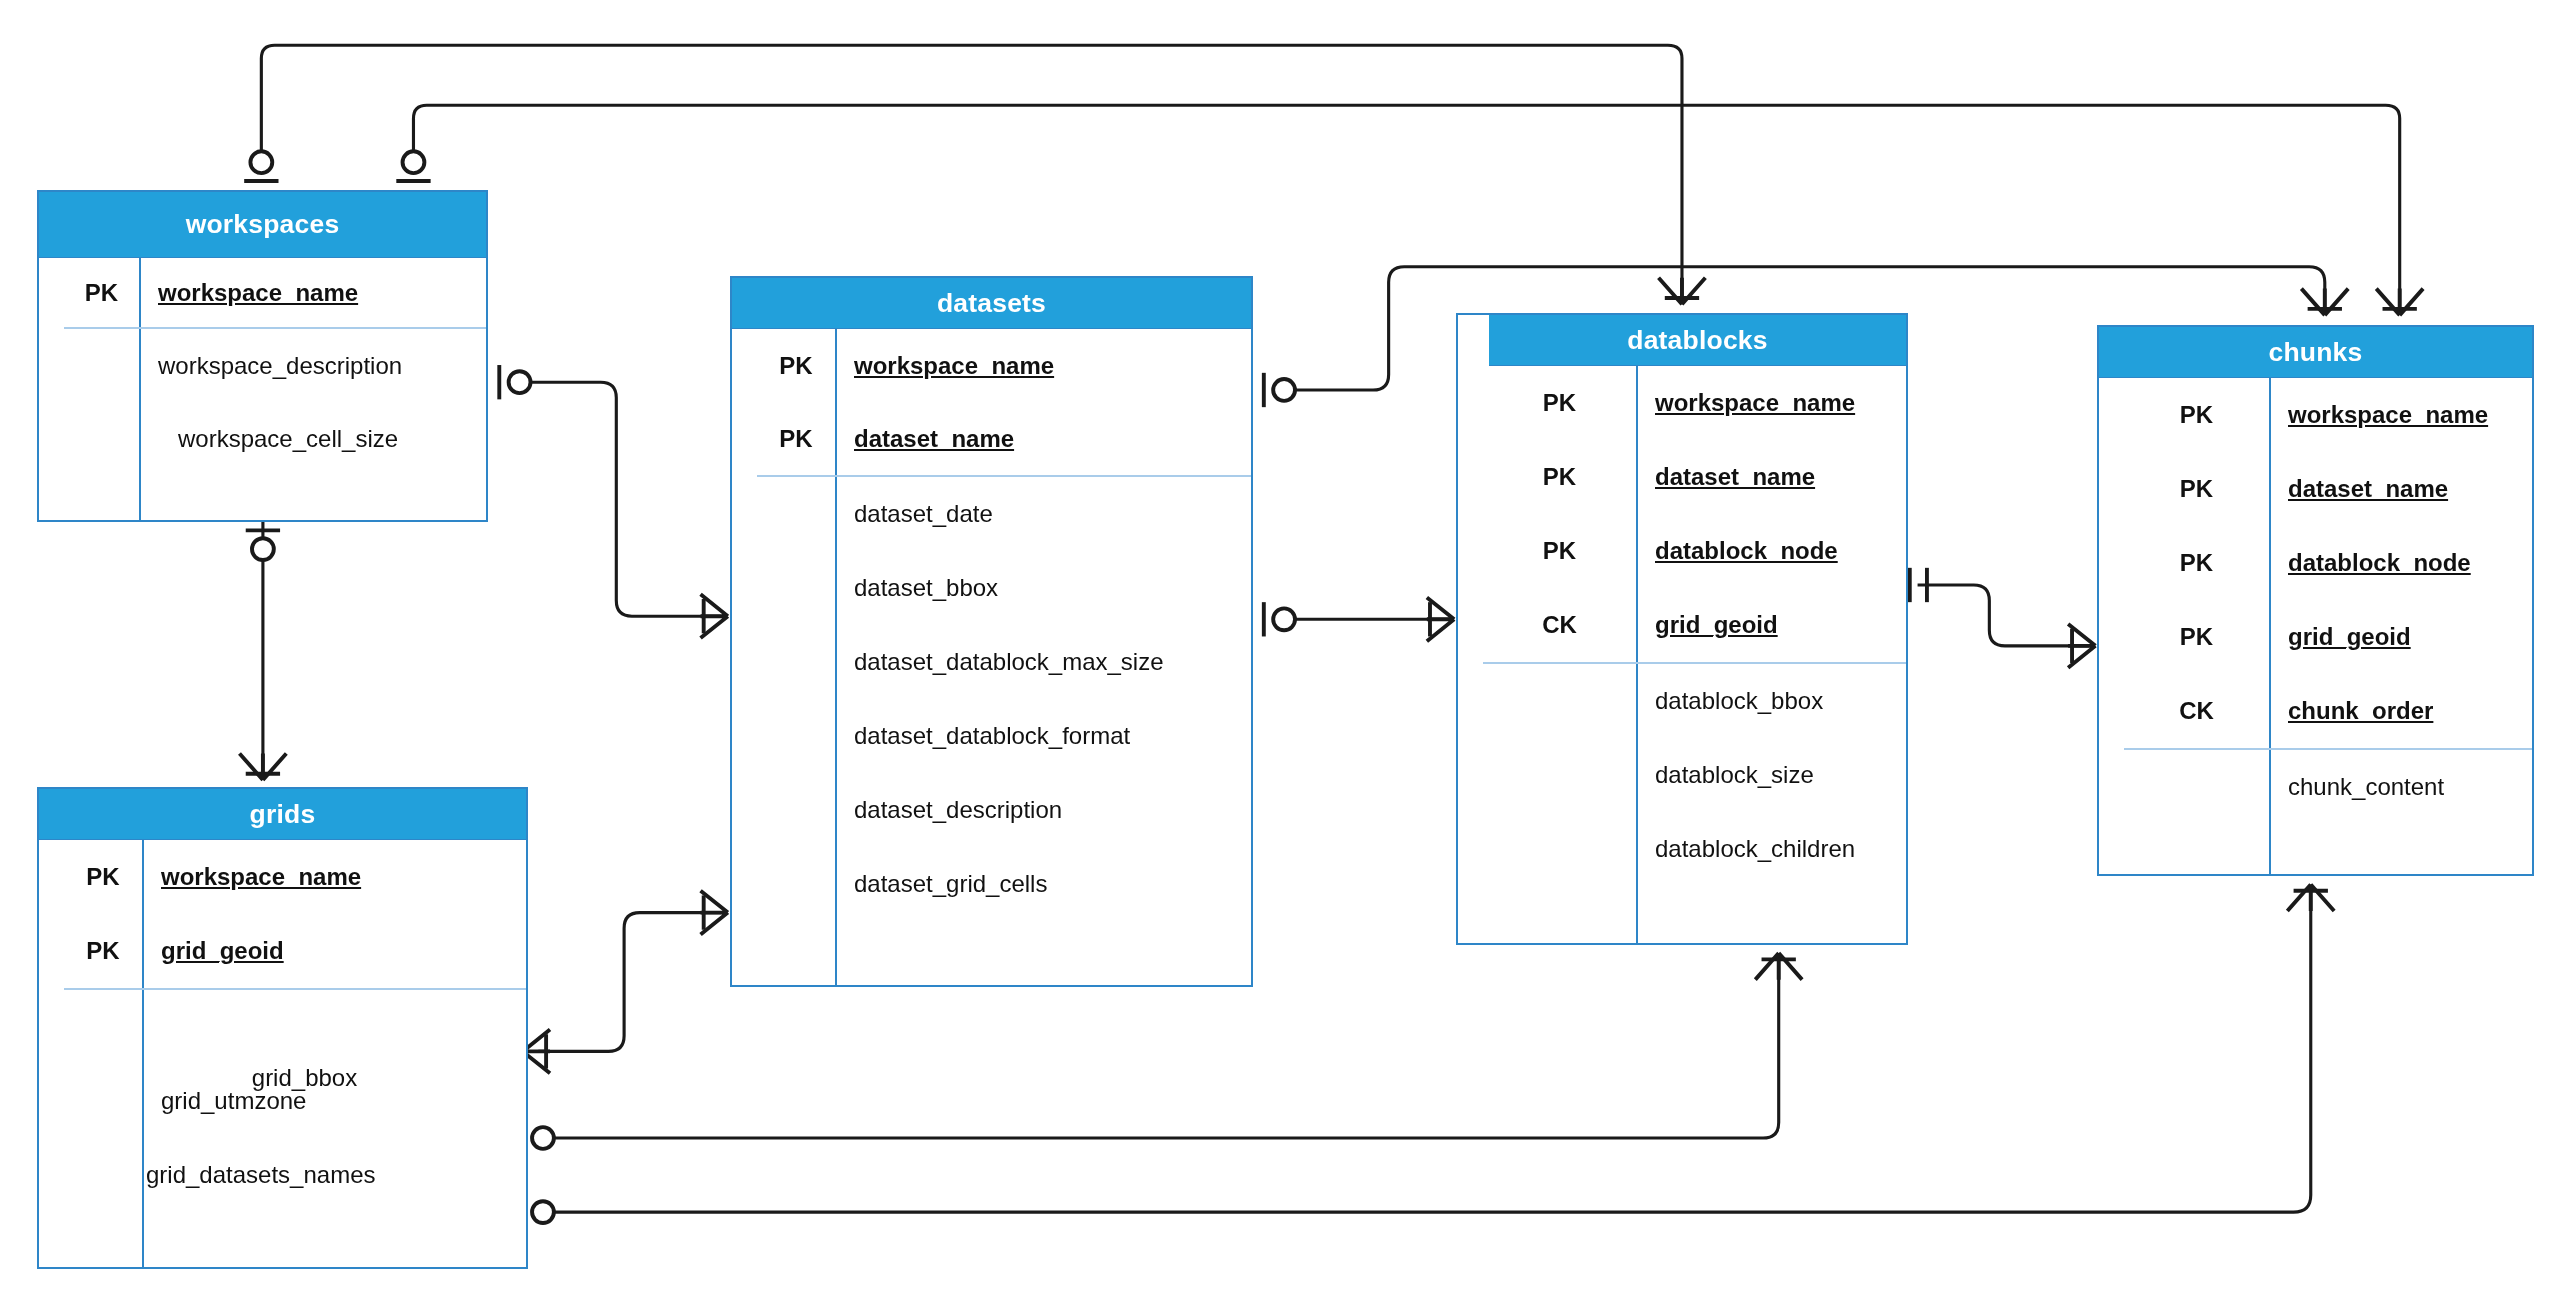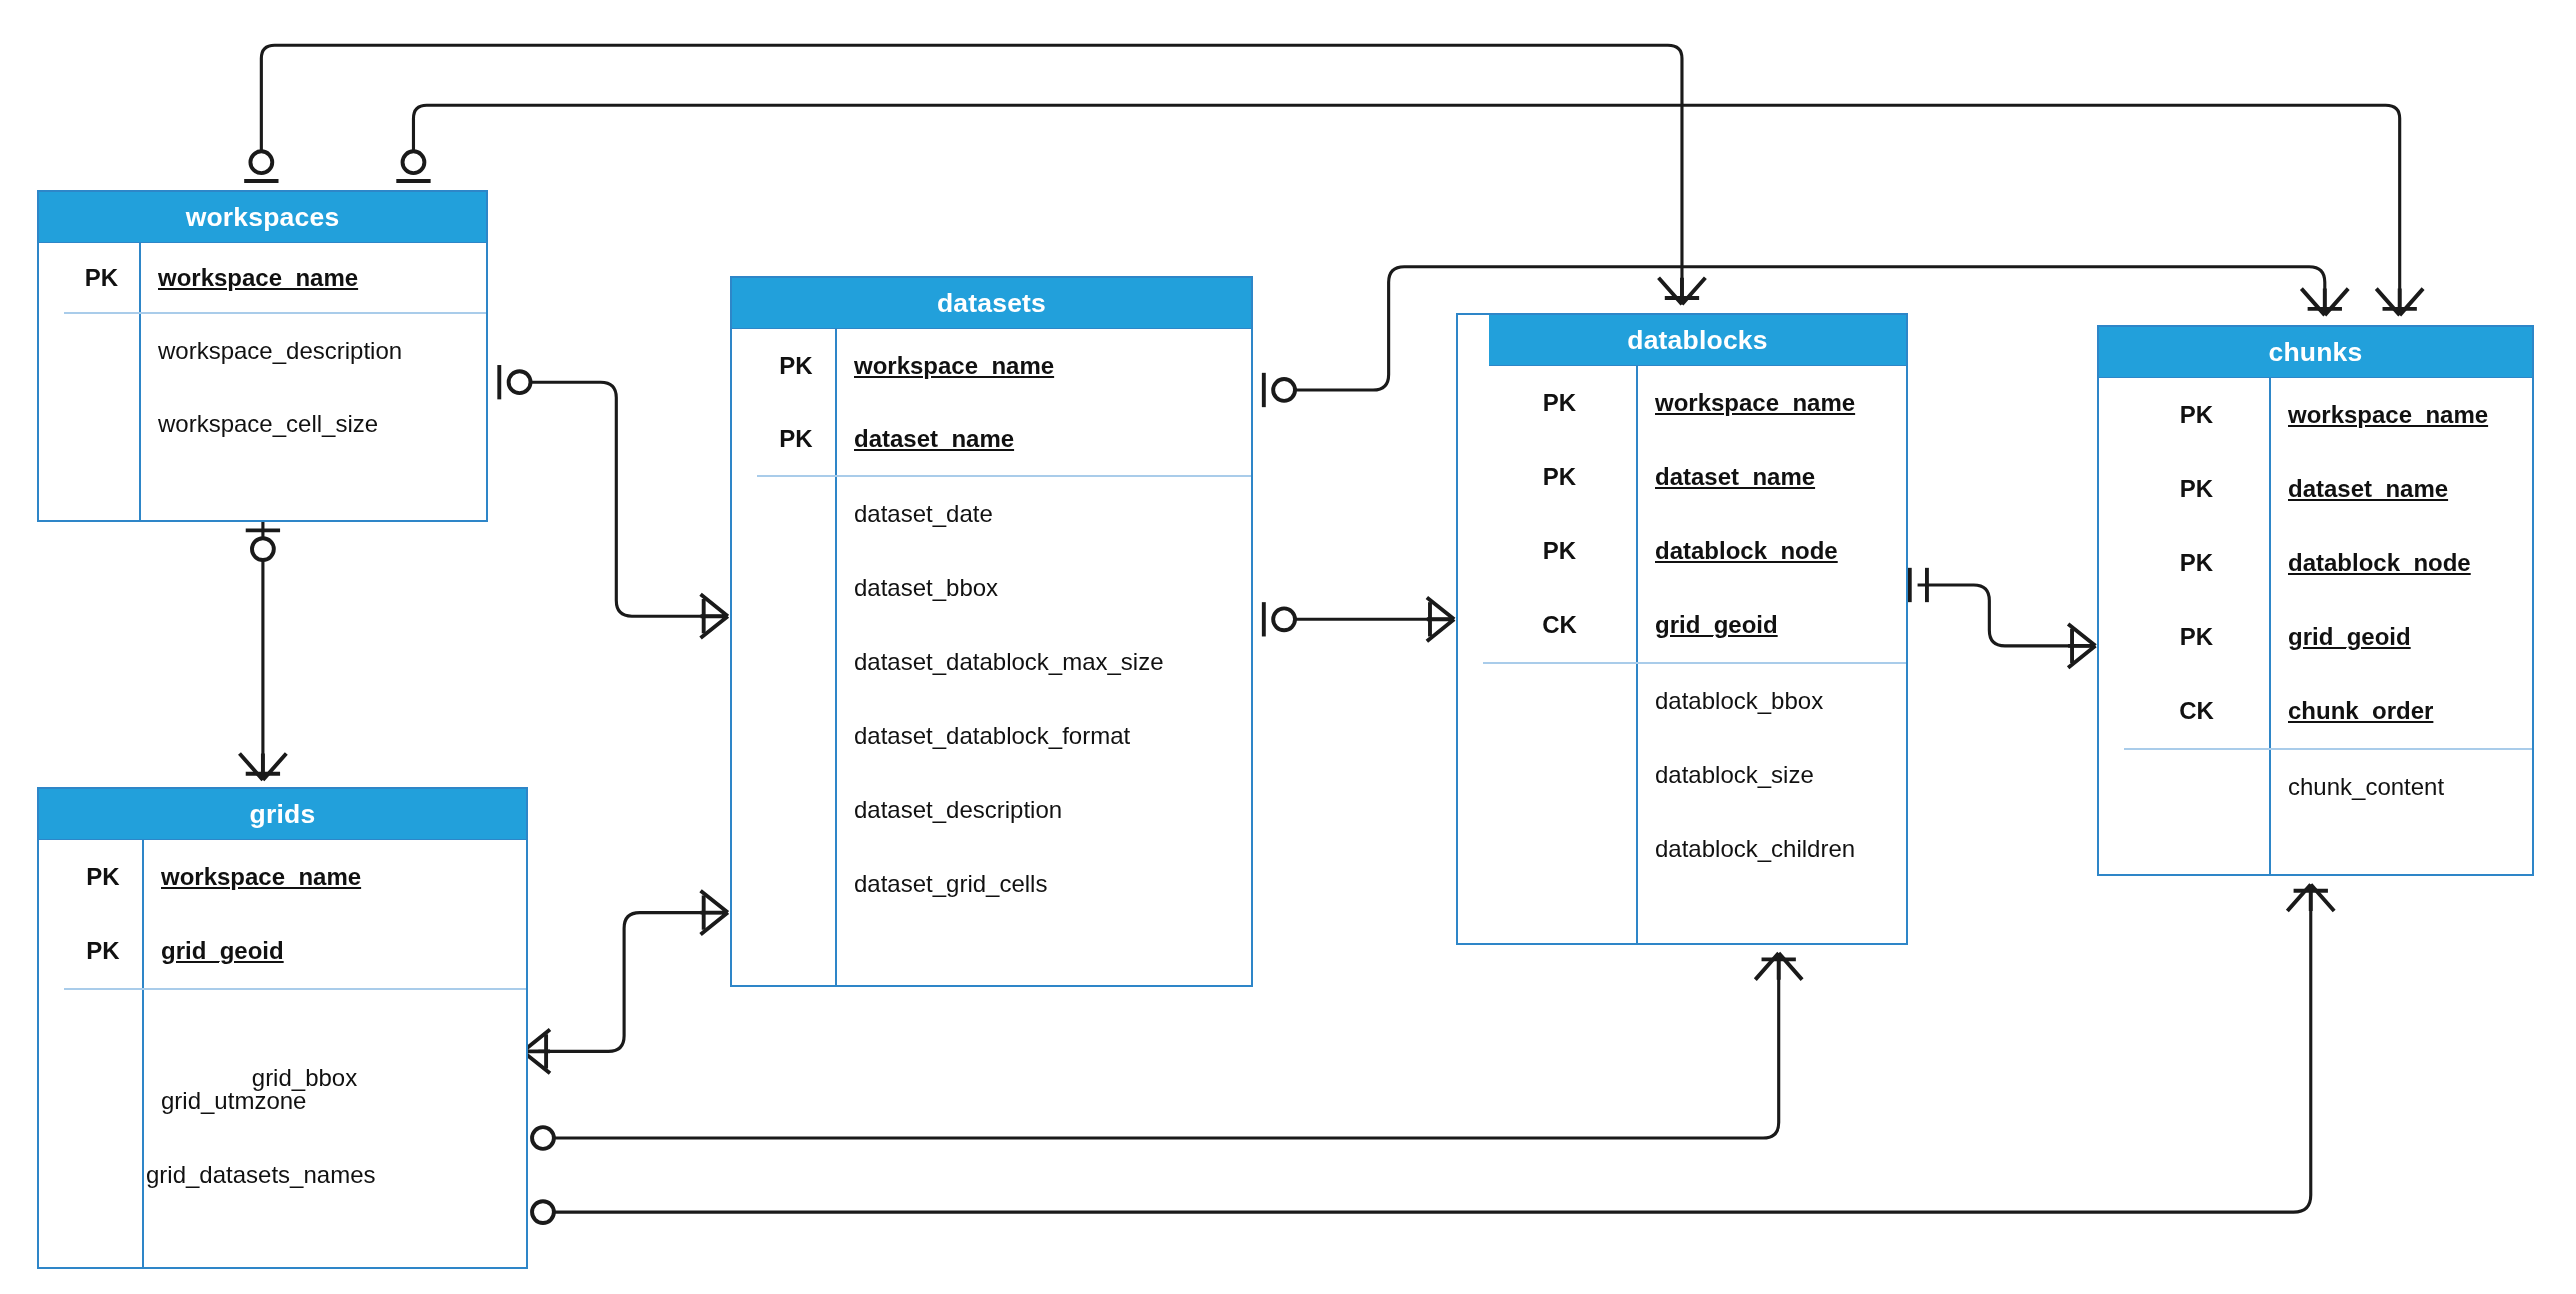--- a/index.html
+++ b/index.html
@@ -188,40 +188,40 @@
       <line x1="670" y1="1532" x2="670" y2="1576" stroke="#1A1A1A" stroke-width="5"></line>
       <circle cx="696" cy="1554" r="14" fill="#ffffff" stroke="#1A1A1A" stroke-width="5"></circle>
       <line x1="2940" y1="1142" x2="2984" y2="1142" stroke="#1A1A1A" stroke-width="5"></line>
       <path d="M 2962,1134 L 2932,1168 M 2962,1134 L 2992,1168 M 2962,1134 L 2962,1168" fill="none" stroke="#1A1A1A" stroke-width="5"></path>
     </g>
 
   </svg>
 
   <div id="entities">
       <div class="entity" style="left: 37px; top: 190px; width: 451px; height: 332px;">
-        <div class="ent-header" style="height: 51px; font-size: 26.5px;">workspaces</div>
+        <div class="ent-header" style="height: 66px; font-size: 26.5px;">workspaces</div>
         <div class="ent-body">
           <div class="grp keys">
             <div class="divider" style="left: 75px;"></div>
             <div class="row key" style="height: 69px;">
               <div class="keycol" style="width: 75px; font-size: 24px;">PK</div>
               <div class="namecol" style="padding-left: 17px; font-size: 24px; border-left-color: transparent;">
                 <span class="lbl">workspace_name</span>
               </div>
             </div>
           </div>
           <div class="grp attrs">
             <div class="divider" style="left: 75px;"></div>
             <div class="row" style="height: 73px;">
               <div class="keycol" style="width: 75px; font-size: 24px;"></div>
               <div class="namecol" style="padding-left: 17px; font-size: 24px; border-left-color: transparent;">
                 <span class="lbl">workspace_description</span>
               </div>
             </div>
-            <div class="row" style="height: 73px;">
+            <div class="row" style="height: 73px; gap: 20px;">
               <div class="keycol" style="width: 75px; font-size: 24px;"></div>
               <div class="namecol" style="padding-left: 17px; font-size: 24px; border-left-color: transparent;">
                 <span class="lbl">workspace_cell_size</span>
               </div>
             </div>
           </div>
         </div>
       </div>
       <div class="entity" style="left: 730px; top: 276px; width: 523px; height: 711px;">
         <div class="ent-header" style="height: 51px; font-size: 26.5px;">datasets</div>

